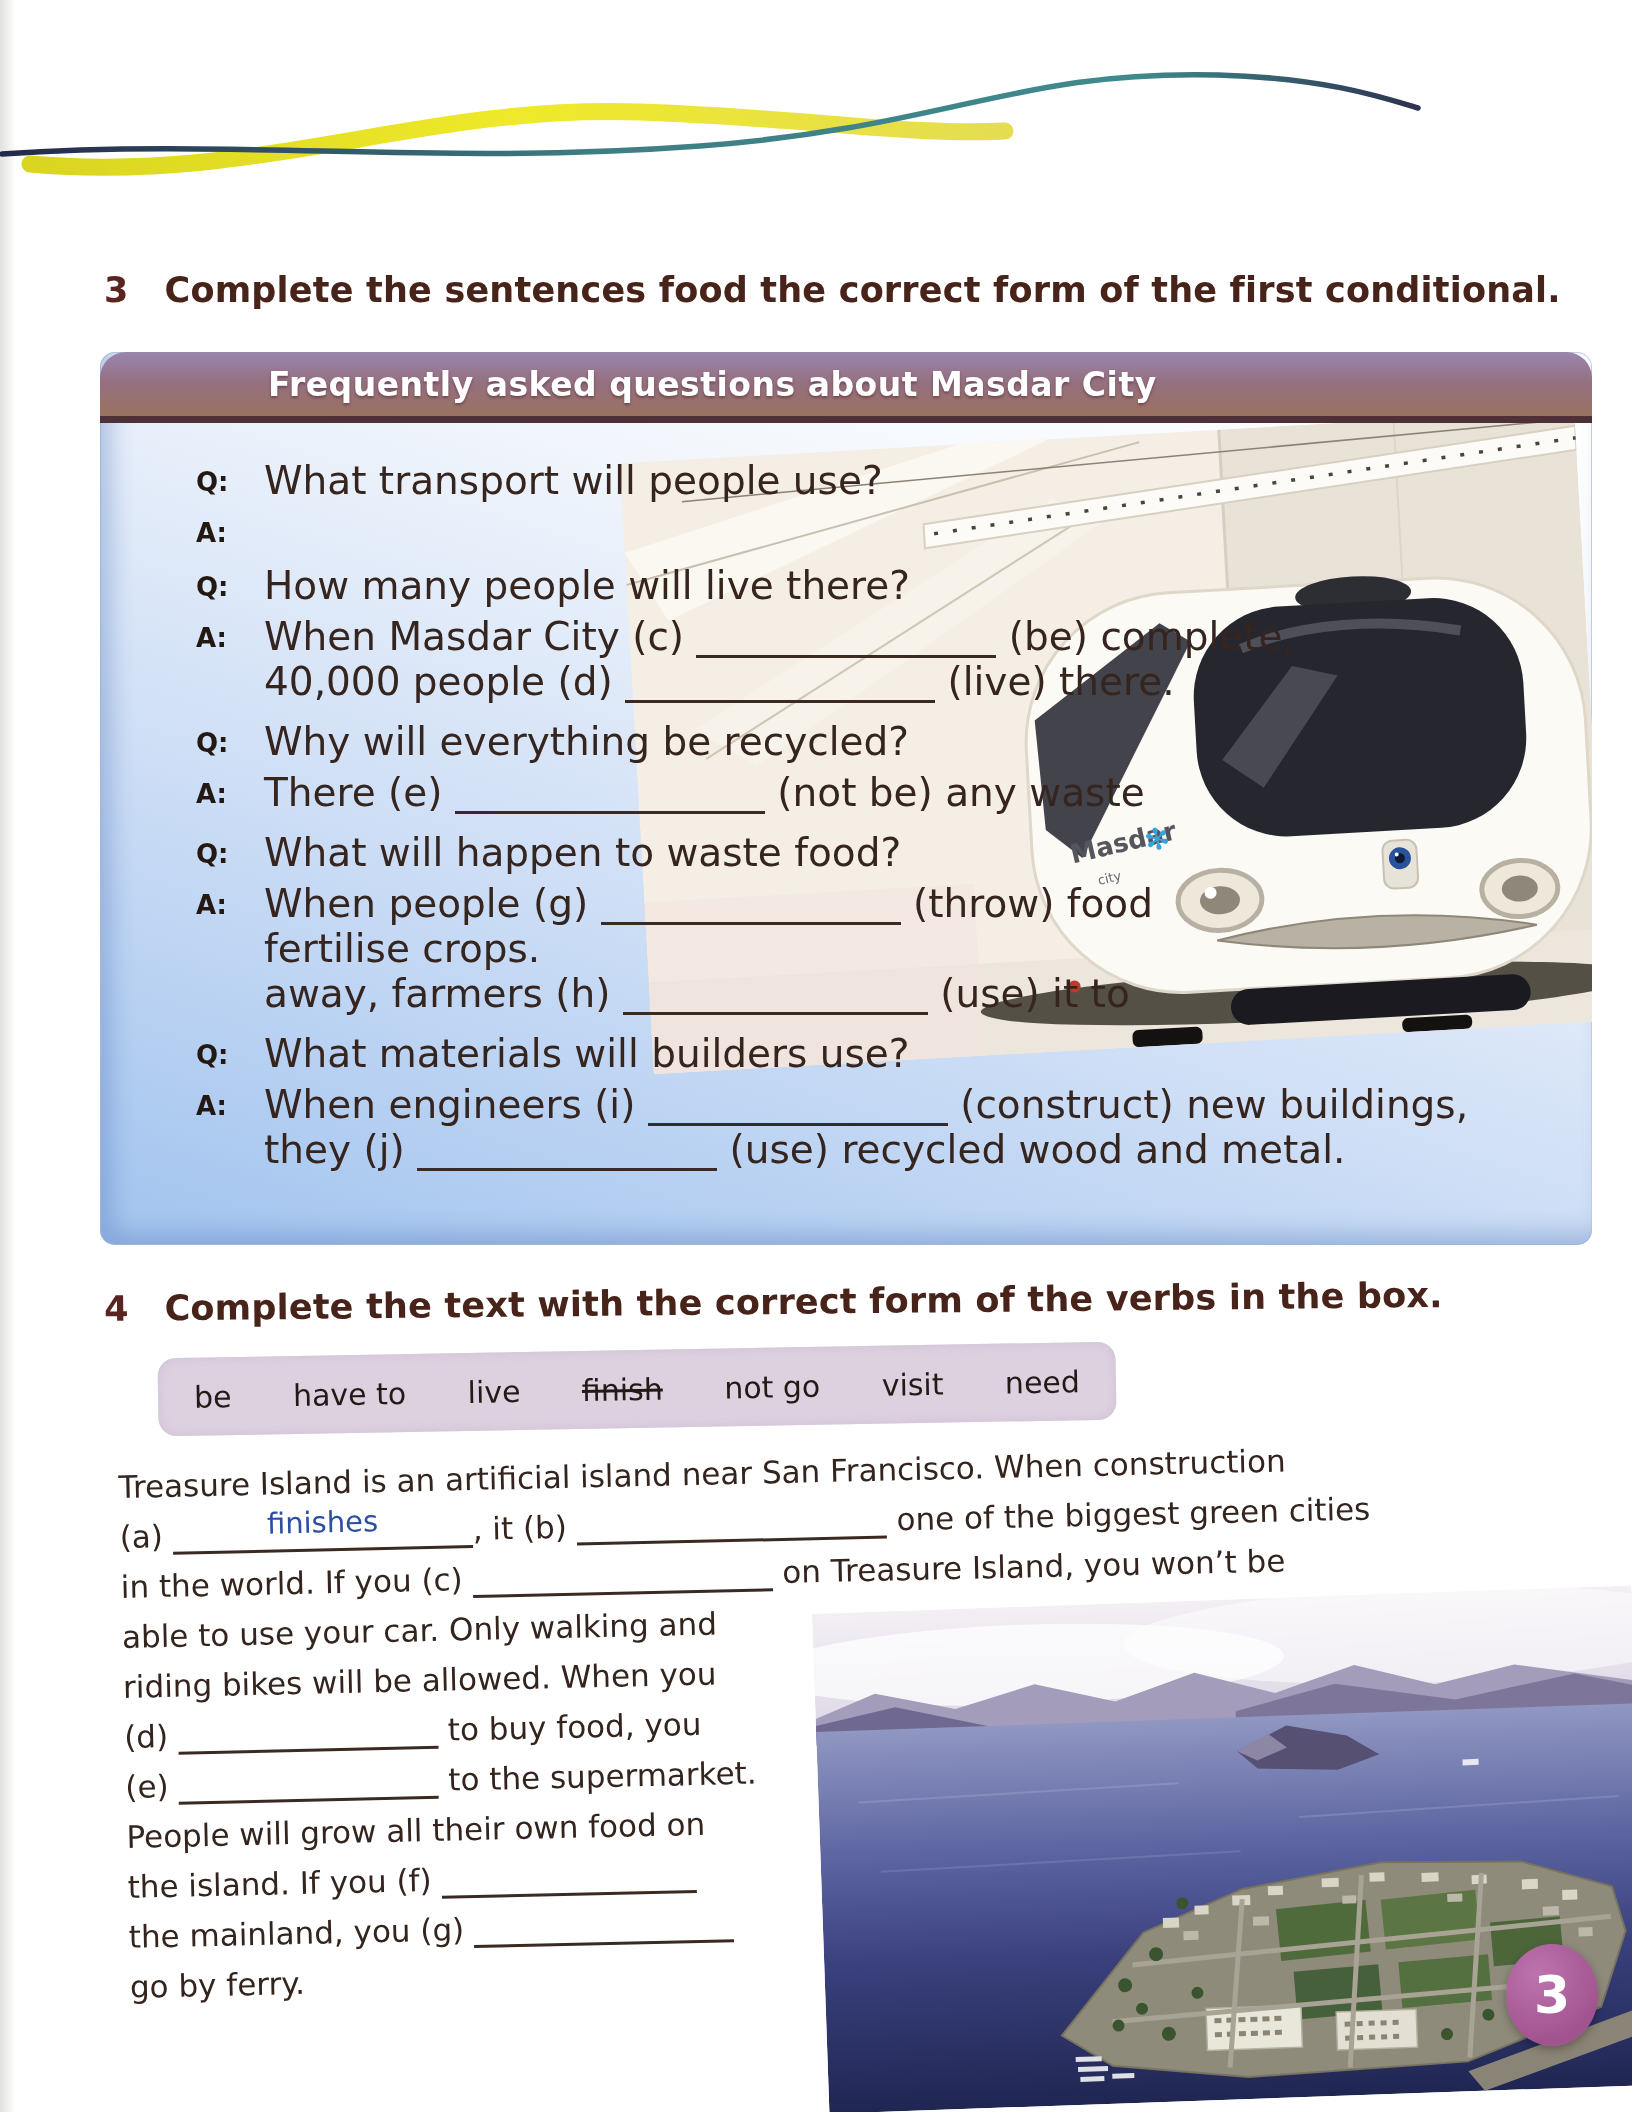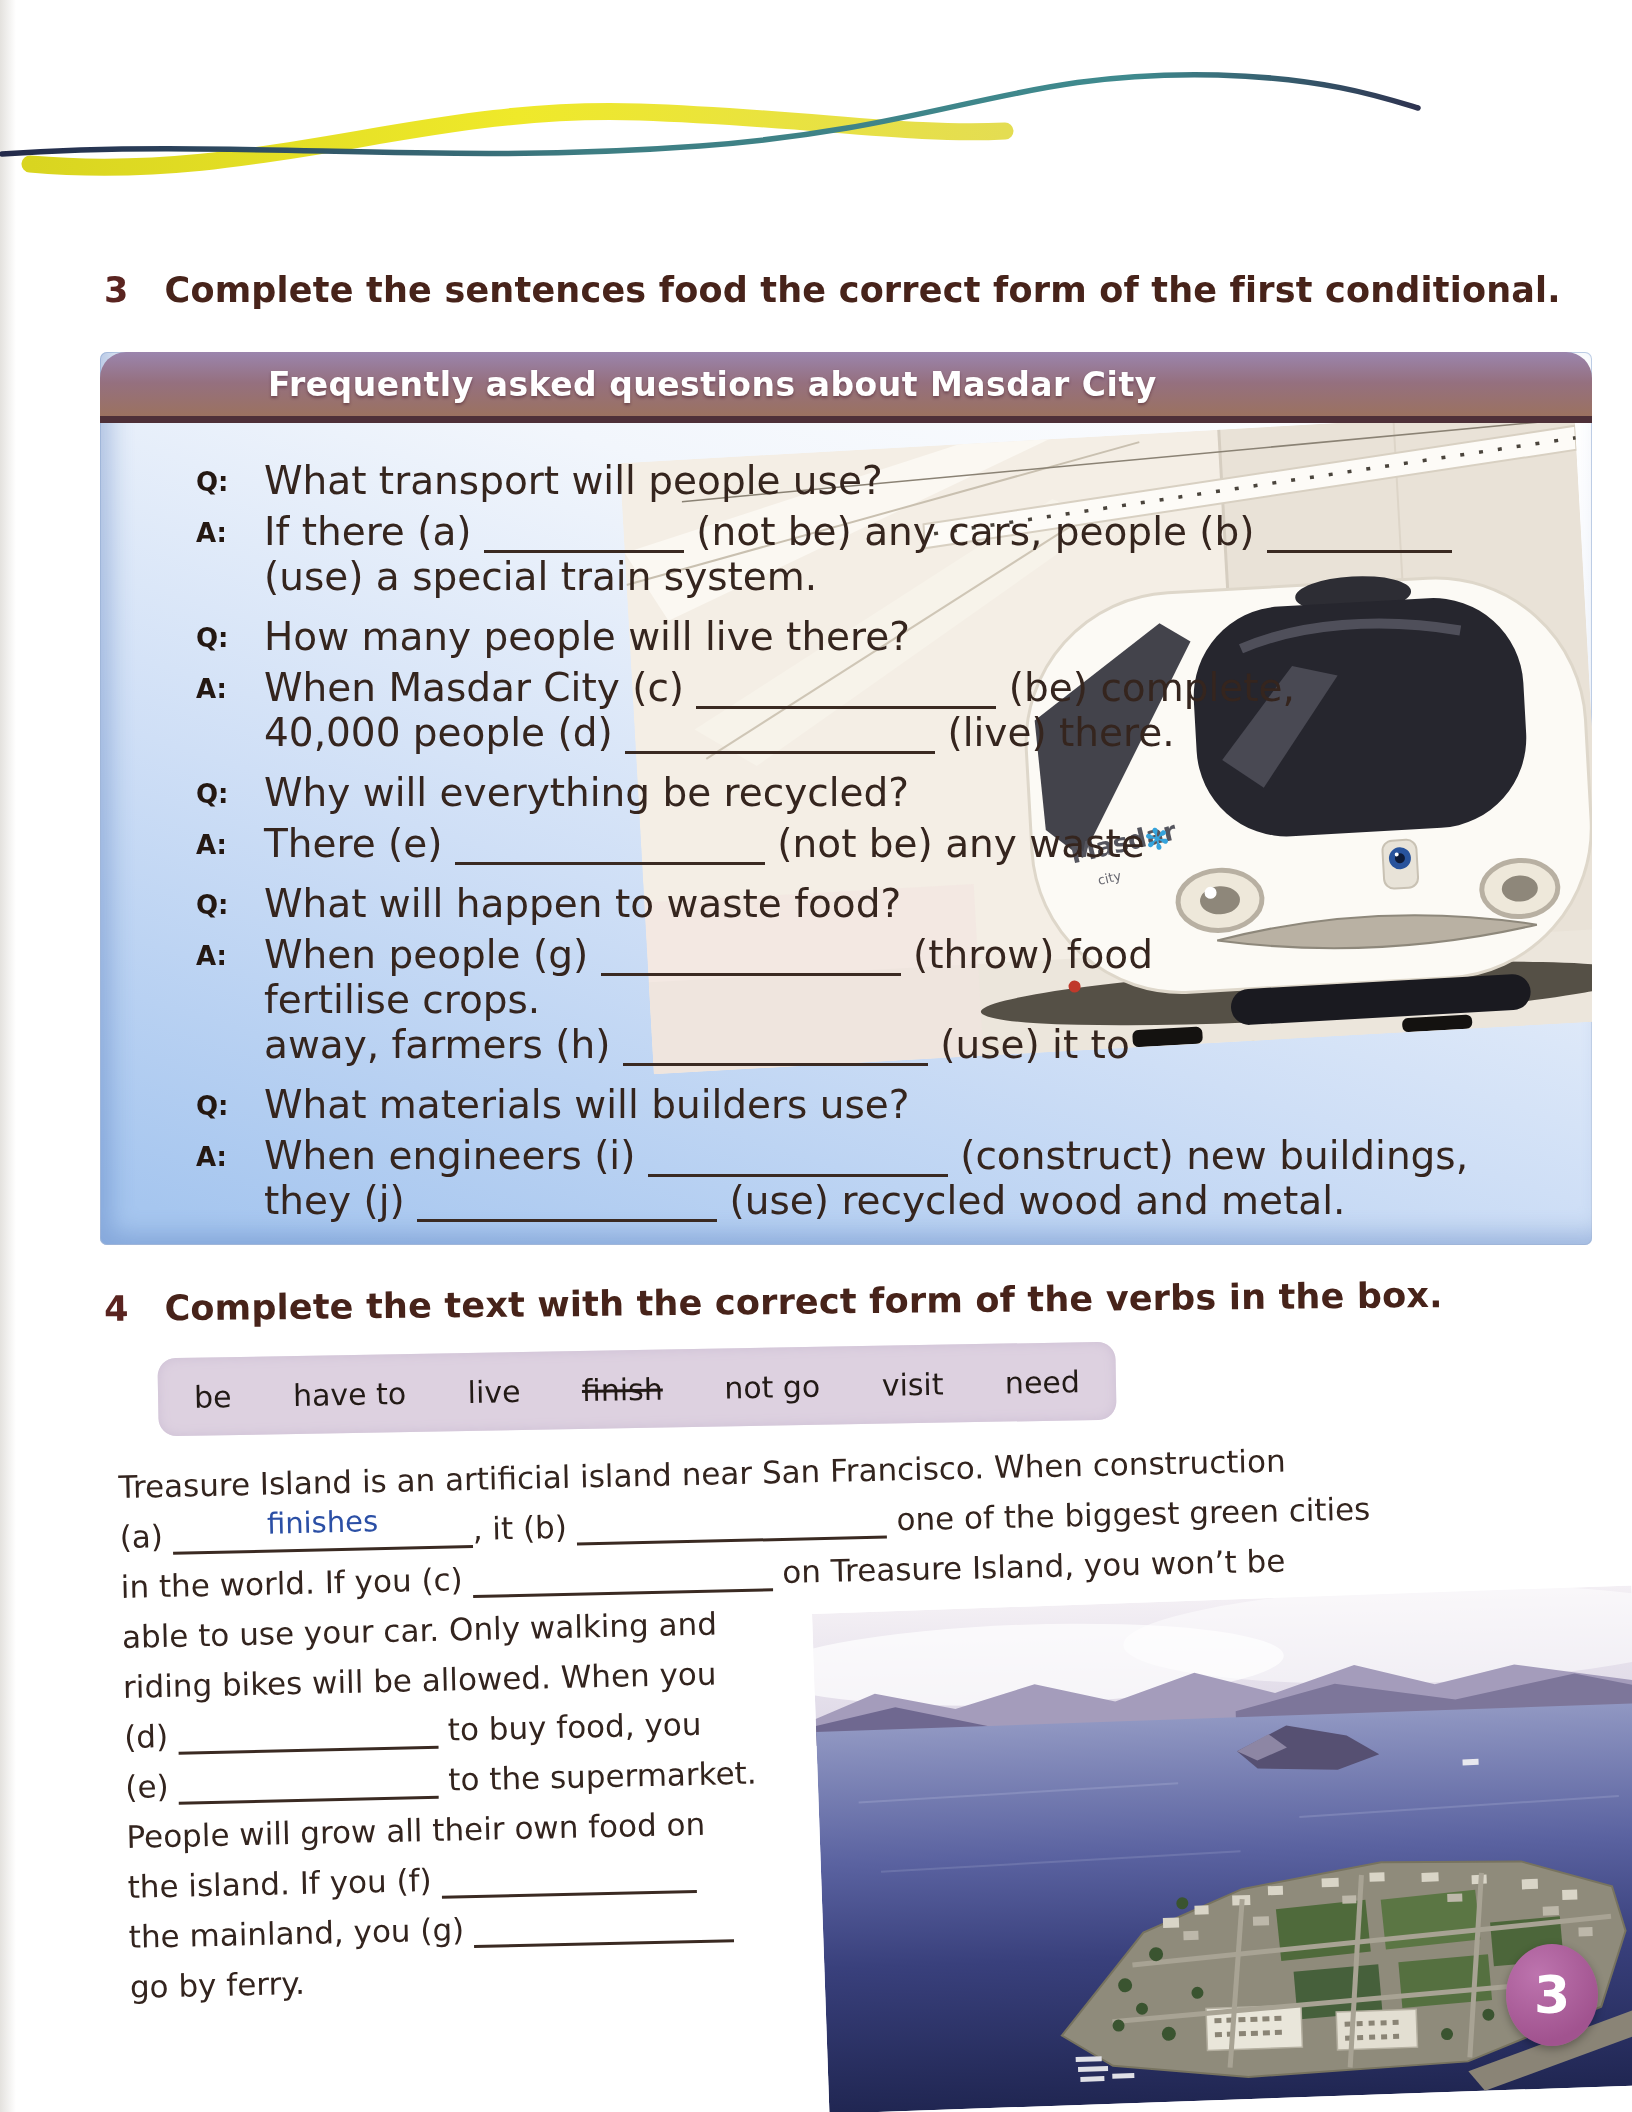--- a/index.html
+++ b/index.html
@@ -10,21 +10,21 @@
   
   .waves{position:absolute;left:0;top:14px;width:1500px;height:180px;}
   
   .ex-head{position:absolute;left:104px;display:flex;gap:36px;
        font-size:35px;font-weight:bold;color:#47231a;letter-spacing:.2px;}
   #ex3-head{top:270px;}
   #ex4-head{top:1282px;transform:rotate(-0.6deg);}
   .ex-num{color:#5a2420;}
   
   .faq-card{position:absolute;left:100px;top:352px;width:1492px;height:893px;
-       border-radius:7px;overflow:hidden;
+       border-radius:15px;overflow:hidden;
        background:linear-gradient(198deg,#ffffff 4%,#f2f6fc 30%,#cfdff6 62%,#a6c6ef 96%);
        box-shadow:inset 12px -12px 22px rgba(70,110,180,.33), inset 0 0 0 1px #c3d2e8;}
   .faq-header{position:relative;height:64px;border-radius:26px 26px 0 0;
        background:linear-gradient(180deg,#9b85ad 0%,#95707f 48%,#9b7260 100%);
        border-bottom:7px solid #4e3038;display:flex;align-items:center;z-index:3;}
   .faq-header span{padding-left:168px;font-size:33px;font-weight:bold;color:#ffffff;
        text-shadow:0 2px 3px rgba(60,20,40,.45);letter-spacing:.5px;}
   .pod-photo{position:absolute;left:536px;top:84px;width:956px;height:612px;
        transform:rotate(-3.2deg);z-index:1;}
   .qa-list{position:relative;z-index:2;padding:20px 30px 0 96px;}
@@ -134,24 +134,20 @@
 
   <div class="qa-list" id="qa-list">
       <div class="qa-row q">
         <div class="qa-label">Q:</div>
         <div>
           <div class="qa-line"><span class="t">What transport will people use?</span></div>
         </div>
       </div>
       <div class="qa-row a">
         <div class="qa-label">A:</div>
-        <div>
-          <div class="qa-line"><span class="t">If there (a) </span><span class="blank" style="width: 200px;"></span><span class="t"> (not be) any cars, people (b) </span><span class="blank" style="width: 185px;"></span></div>
-          <div class="qa-line"><span class="t">(use) a special train system.</span></div>
-        </div>
       </div>
       <div class="qa-row q">
         <div class="qa-label">Q:</div>
         <div>
           <div class="qa-line"><span class="t">How many people will live there?</span></div>
         </div>
       </div>
       <div class="qa-row a">
         <div class="qa-label">A:</div>
         <div>

